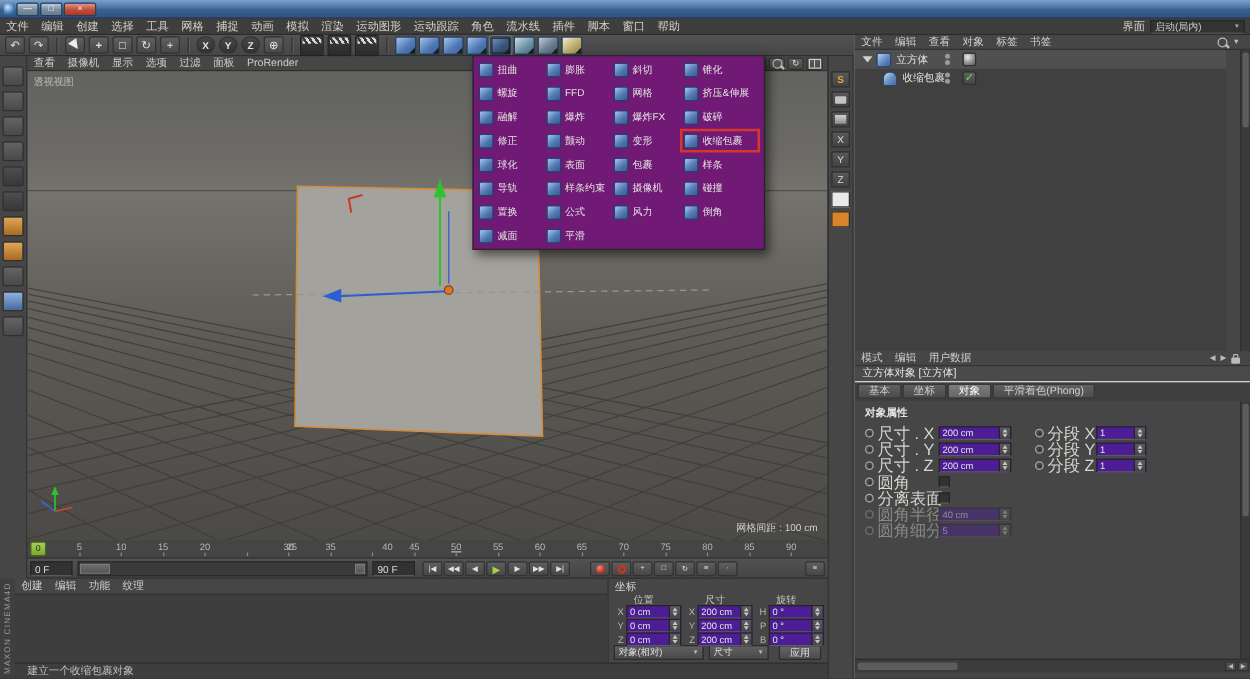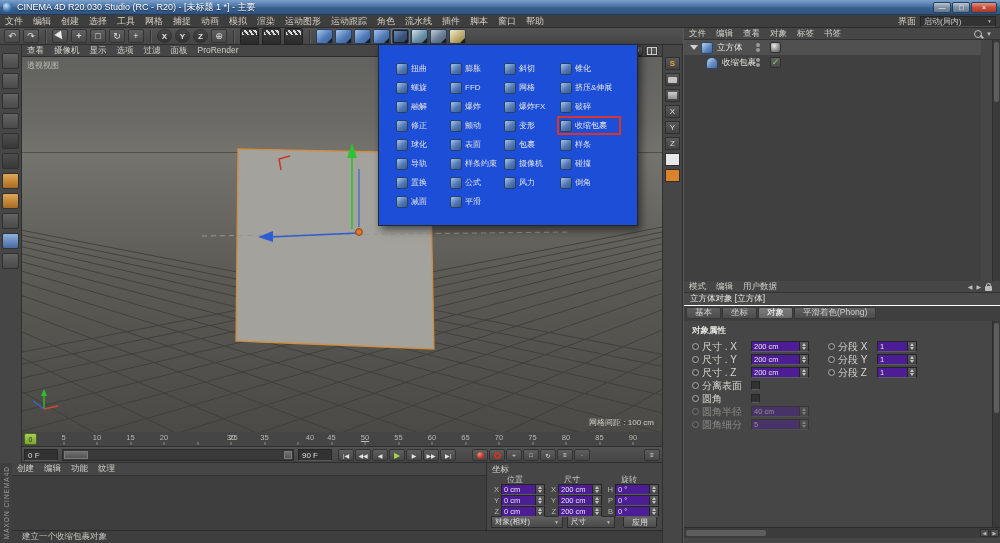--- a/index.html
+++ b/index.html
@@ -157,49 +157,48 @@
   .am-tabs{position:absolute;left:0;top:278px;width:316px;height:15px;display:flex;gap:1px;padding:1px 2px;box-sizing:border-box;background:#3f3f3f}
   .am-tab{height:12px;padding:0 8px;background:linear-gradient(#606060,#4c4c4c);border:1px solid #383838;color:#cfcfcf;
     font-size:8.5px;display:flex;align-items:center;box-sizing:border-box;border-radius:2px;white-space:nowrap}
   .am-tab.active{background:linear-gradient(#7c7c7c,#666);color:#fff}
   .am-body{position:absolute;left:0;top:293px;width:316px;height:206px;background:#464646;overflow:hidden}
   .am-section{font-size:8.5px;font-weight:bold;color:#e2e2de;padding:4px 0 3px 8px}
   .prop-row{display:flex;align-items:center;height:13px;padding-left:8px;gap:3px}
   .prop-row.disabled{opacity:.45}
   .kc{width:7px;height:7px;border:1px solid #a8a8a8;border-radius:50%;position:relative;box-sizing:border-box;flex:none}
   .kc::after{content:"";position:absolute;left:1.5px;top:1.5px;width:2px;height:2px;border-radius:50%;background:#303030}
-  .prop-label{font-size:10px;color:#d6d6d0;width:46px;white-space:nowrap;flex:none}
+  .prop-label{font-size:13px;color:#d6d6d0;width:46px;white-space:nowrap;flex:none}
   .prop-label.seg{width:36px}
   .prop-pair2{display:flex;align-items:center;gap:3px;margin-left:16px}
   .cbox{width:9px;height:9px;background:#323232;border:1px solid #242424;border-bottom-color:#5c5c5c;box-sizing:border-box;flex:none}
   .v-scroll{position:absolute;width:7px;background:#3a3a3a;border-left:1px solid #2e2e2e}
   .v-thumb{position:absolute;left:1px;width:5px;background:#5d5d5d;border-radius:2px}
   .h-scroll{position:absolute;left:0;top:499px;width:316px;height:10px;background:#3c3c3c;border-top:1px solid #2c2c2c}
   .h-thumb{position:absolute;left:2px;top:2px;width:80px;height:6px;background:#5d5d5d;border-radius:2px}
   .h-arrows{position:absolute;right:1px;top:1px;display:flex;gap:1px}
   .h-arr{width:9px;height:8px;background:#4e4e4e;border:1px solid #2e2e2e;color:#bbb;font-size:5px;
     display:flex;align-items:center;justify-content:center;box-sizing:border-box}
   
-  .def-popup{position:absolute;left:378px;top:44px;width:230px;background:#1d4ed8;border:1px solid #262626;
+  .def-popup{position:absolute;left:378px;top:44px;width:230px;background:#701a75;border:1px solid #262626;
     box-shadow:3px 4px 8px rgba(0,0,0,.55);z-index:60;display:grid;grid-template-columns:54px 54px 56px 64px;
-    grid-auto-rows:19px;padding:14px}
+    grid-auto-rows:19px;padding:1px}
   .def-cell{display:flex;align-items:center;gap:3px;padding-left:3px;box-sizing:border-box}
   .def-cell.hl{outline:2px solid #d6362b;outline-offset:-2px}
   .def-icon{width:12px;height:12px;flex:none;border-radius:2px;box-sizing:border-box;
     background:linear-gradient(140deg,#a8c8ee,#5379b5 55%,#39598c);border:1px solid #26406a}
   .def-label{font-size:8px;color:#e4e4e0;white-space:nowrap}
 </style>
 </head>
 <body>
 
 <div class="app">
 
   <div class="titlebar">
     <span class="app-icon"></span>
-    <span class="title-text">CINEMA 4D R20.030 Studio (RC - R20) - [未标题 1 *] - 主要</span>
     <span id="win-controls" style="display:flex">
         <span class="win-btn">—</span>
         <span class="win-btn">□</span>
         <span class="win-btn close">×</span>
       </span>
   </div>
 
   <div class="menubar">
     <div id="main-menus" style="display:flex">
         <span class="menu-item">文件</span>
@@ -664,26 +663,26 @@
               <span class="kc"></span>
               <span class="prop-label seg">分段 Z</span>
               <span class="fld w40">
                 <span class="v">1</span>
                 <span class="st"></span>
               </span>
             </span>
           </div>
           <div class="prop-row">
             <span class="kc"></span>
-            <span class="prop-label">分离表面</span>
+            <span class="prop-label">圆角</span>
             <span class="cbox"></span>
           </div>
           <div class="prop-row">
             <span class="kc"></span>
-            <span class="prop-label">圆角</span>
+            <span class="prop-label">分离表面</span>
             <span class="cbox"></span>
           </div>
           <div class="prop-row disabled">
             <span class="kc"></span>
             <span class="prop-label">圆角半径</span>
             <span class="fld w60">
               <span class="v">40 cm</span>
               <span class="st"></span>
             </span>
           </div>

